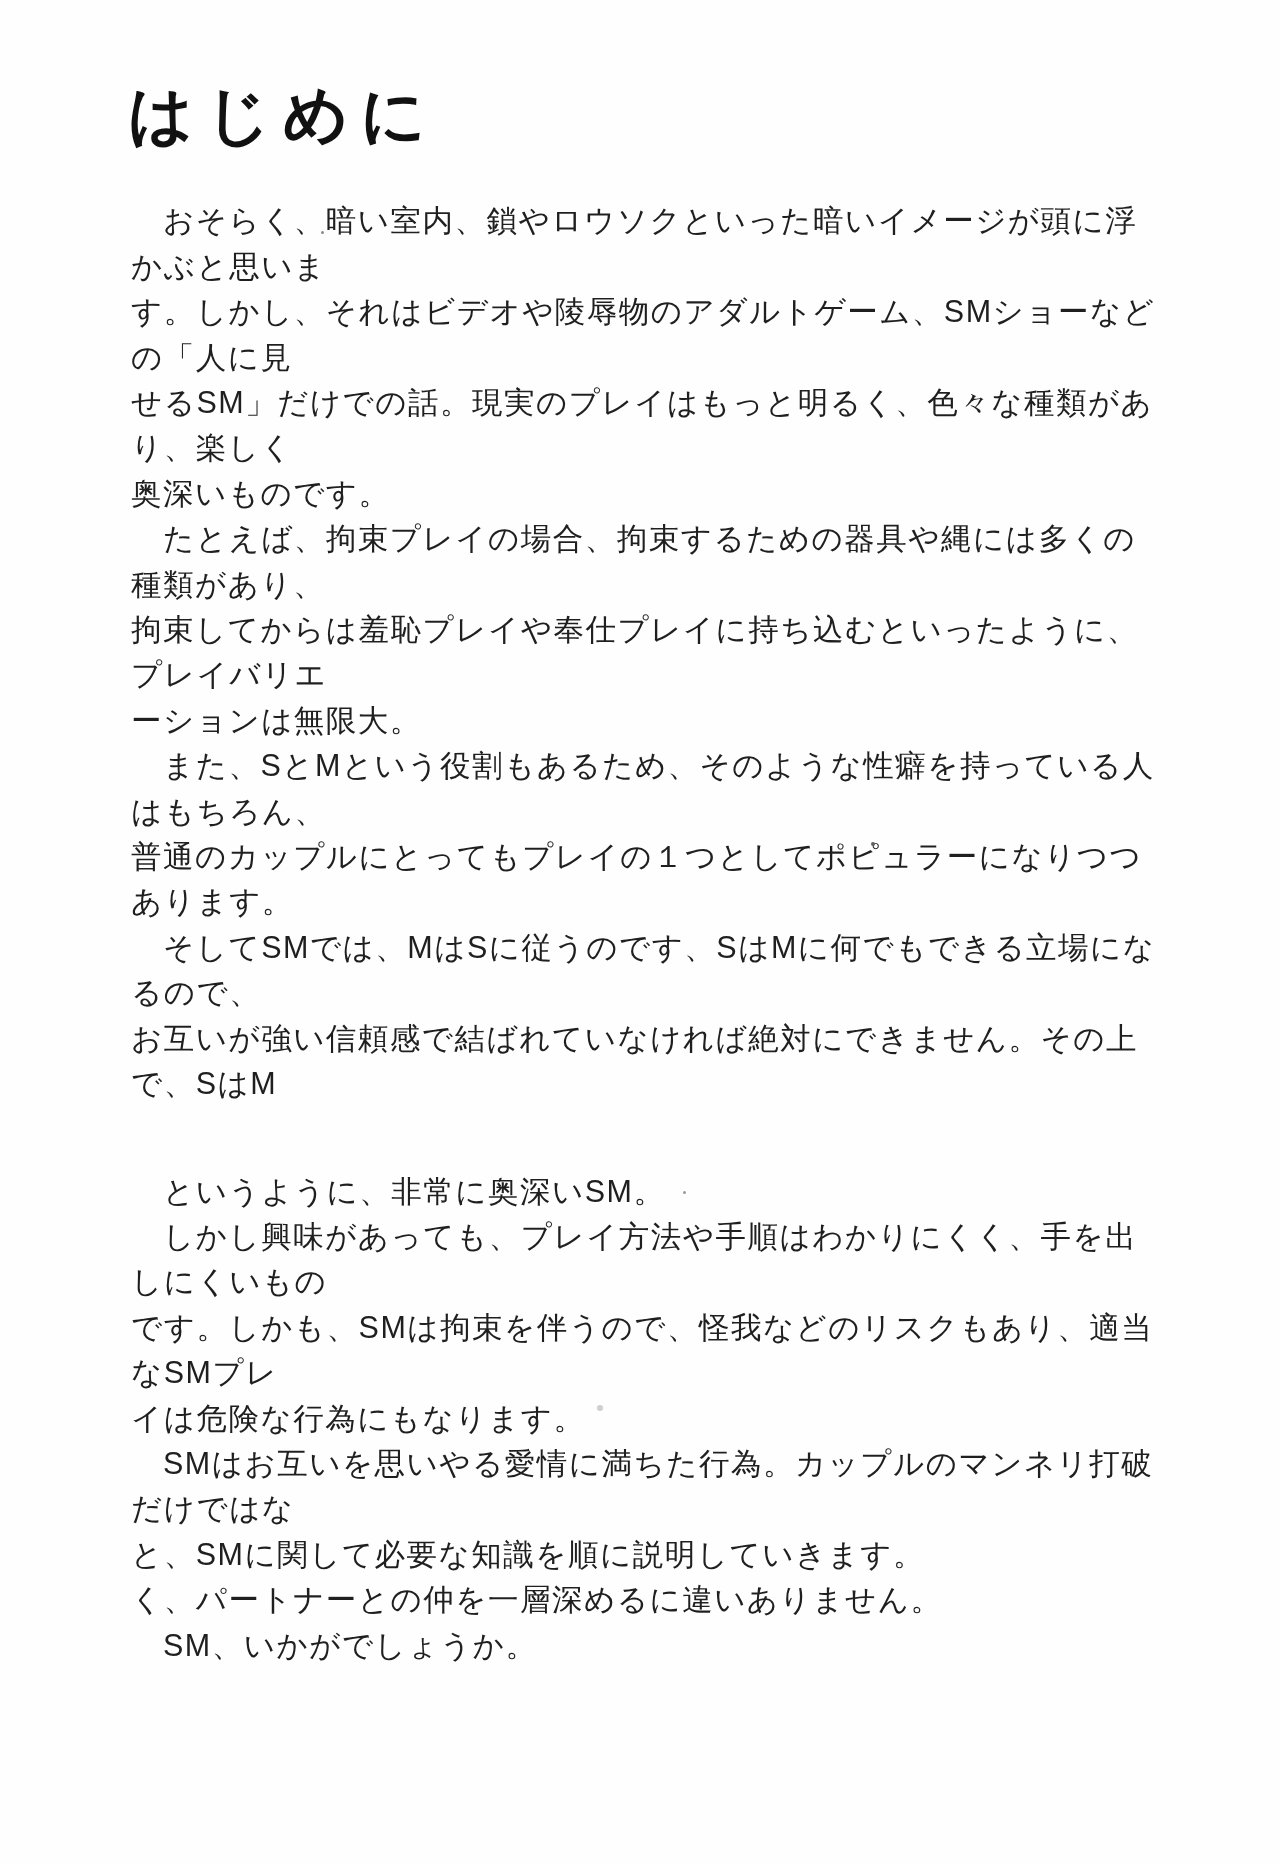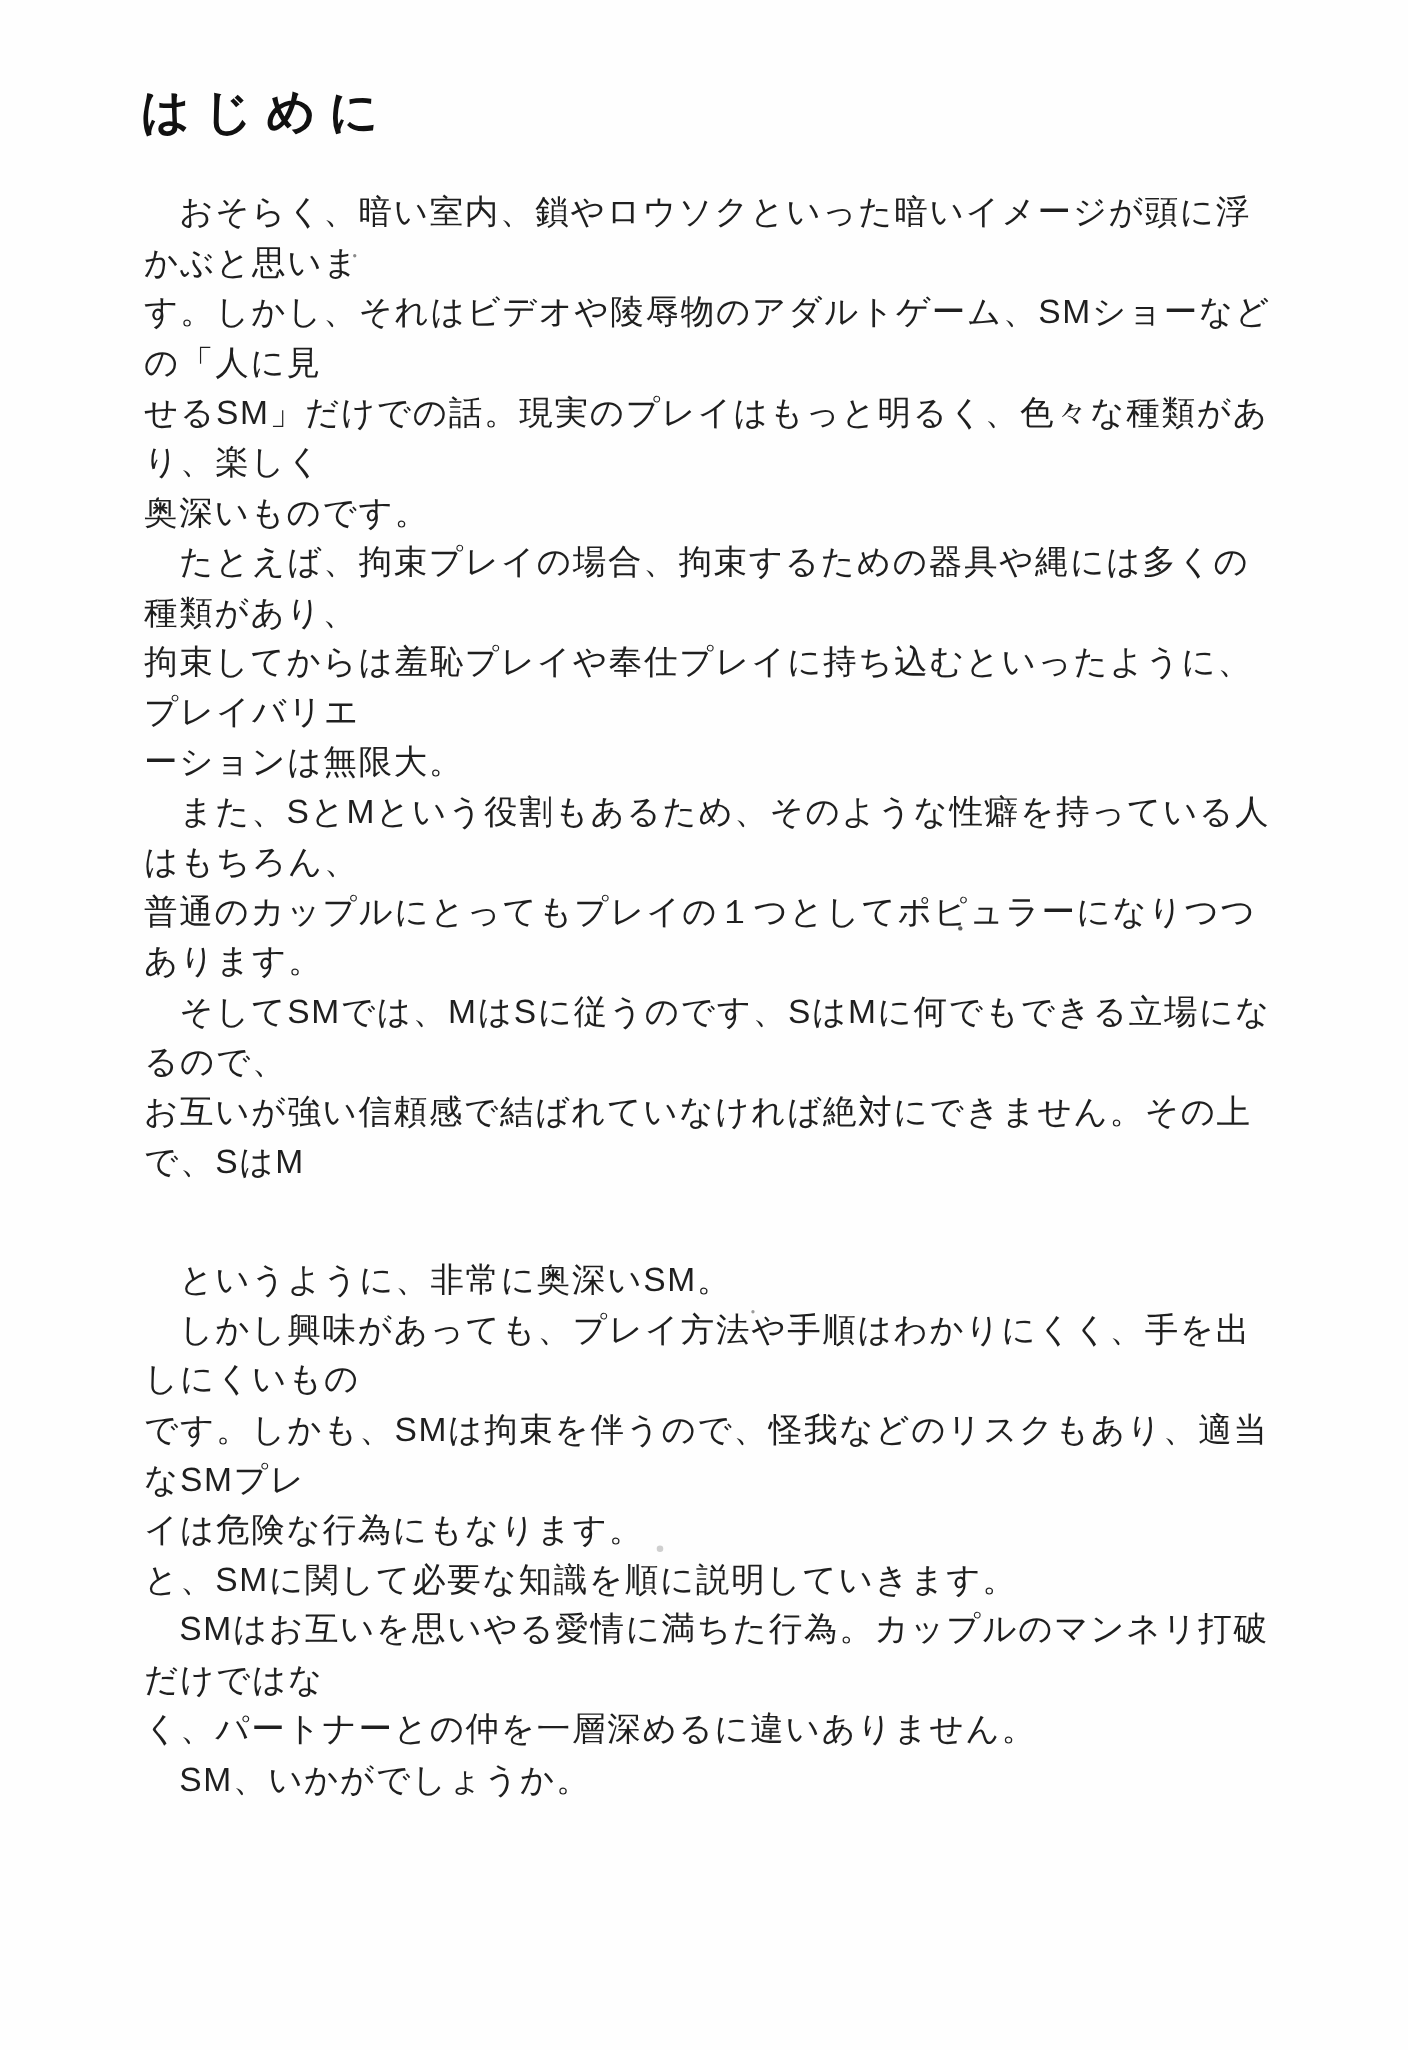--- a/index.html
+++ b/index.html
@@ -12,21 +12,21 @@
     width: 1280px;
     height: 1864px;
     background: #fefefe;
     overflow: hidden;
     font-family: "Liberation Sans", sans-serif;
     color: #1c1c1c;
   }
   .page-title {
     margin: 0;
     padding: 72px 0 0 128px;
-    font-size: 44px;
+    font-size: 64px;
     line-height: 1.35;
     font-weight: 600;
     letter-spacing: 12px;
     color: #111111;
   }
   .body-text {
     margin: 40px 120px 0 131px;
     font-size: 30.5px;
     line-height: 45.4px;
     letter-spacing: 1.5px;
@@ -65,22 +65,22 @@
         <div class="line">　また、SとMという役割もあるため、そのような性癖を持っている人はもちろん、</div>
         <div class="line">普通のカップルにとってもプレイの１つとしてポピュラーになりつつあります。</div>
         <div class="line">　そしてSMでは、MはSに従うのです、SはMに何でもできる立場になるので、</div>
         <div class="line">お互いが強い信頼感で結ばれていなければ絶対にできません。その上で、SはM</div>
       </div>
       <div class="text-block">
         <div class="line">　というように、非常に奥深いSM。</div>
         <div class="line">　しかし興味があっても、プレイ方法や手順はわかりにくく、手を出しにくいもの</div>
         <div class="line">です。しかも、SMは拘束を伴うので、怪我などのリスクもあり、適当なSMプレ</div>
         <div class="line">イは危険な行為にもなります。</div>
+        <div class="line">　SMはお互いを思いやる愛情に満ちた行為。カップルのマンネリ打破だけではな</div>
         <div class="line">と、SMに関して必要な知識を順に説明していきます。</div>
-        <div class="line">　SMはお互いを思いやる愛情に満ちた行為。カップルのマンネリ打破だけではな</div>
         <div class="line">く、パートナーとの仲を一層深めるに違いありません。</div>
         <div class="line">　SM、いかがでしょうか。</div>
       </div>
     </div>
 
   <div class="speck speck-1"></div>
   <div class="speck speck-2"></div>
   <div class="speck speck-3"></div>
   <div class="speck speck-4"></div>
 </div>

